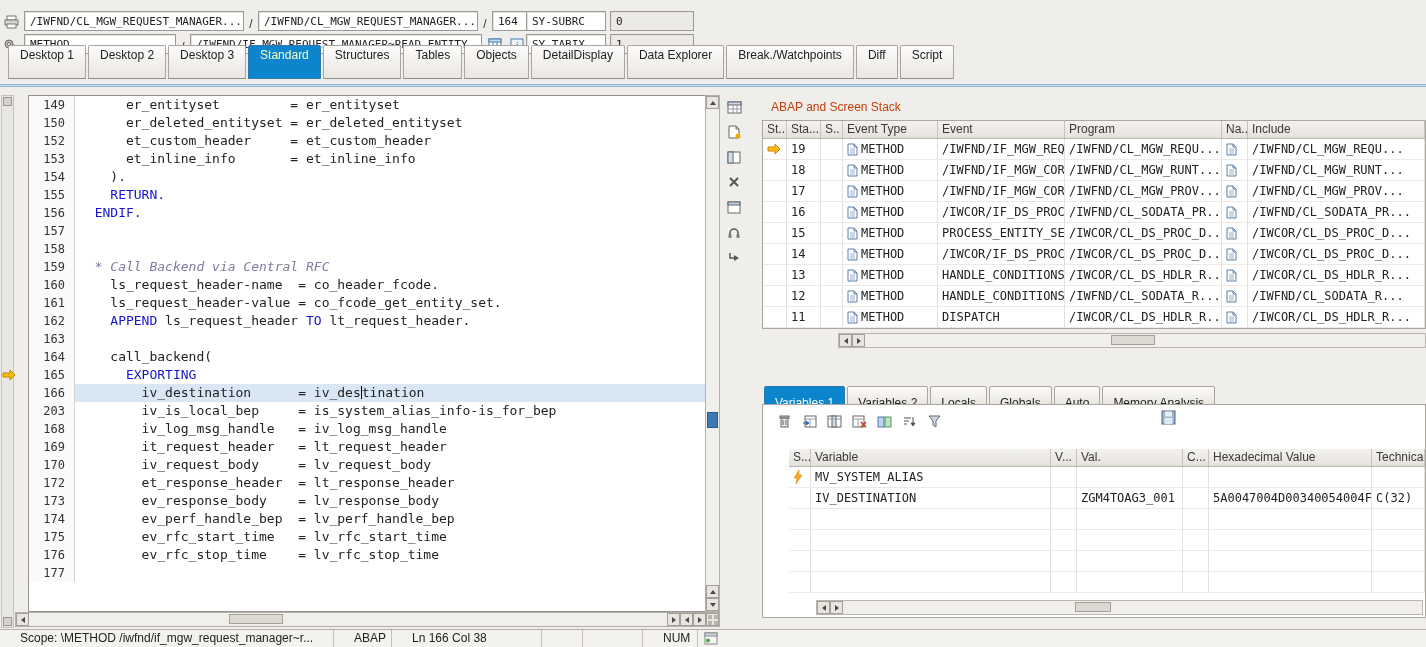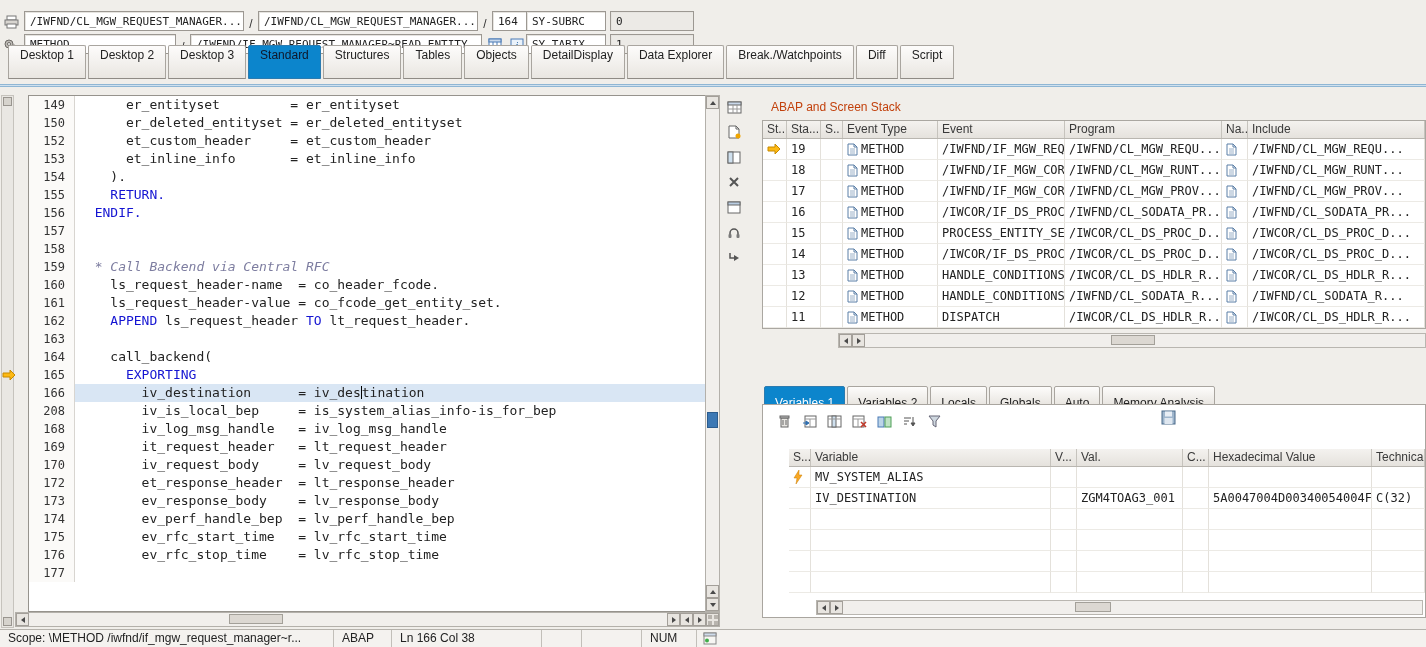--- a/index.html
+++ b/index.html
@@ -18,21 +18,21 @@
   .w-main{width:220px}.w-line{width:42px}.w-type{width:152px}.w-event{width:292px}
   .sep{width:6px;text-align:center;color:#333}
   .abs-sys{position:absolute;left:524px;width:80px}
   .abs-val{position:absolute;left:608px;width:84px}
   .ibtn{width:18px;height:18px;display:inline-flex;align-items:center;justify-content:center}
 
   
   .tabbar{position:absolute;top:57px;left:8px;display:flex;align-items:flex-end;height:22px}
   .tab{height:34px;line-height:19px;padding:0 11px;border:1px solid #a9a59f;border-bottom-color:#8f8b85;
        background:linear-gradient(#fdfcfb,#e9e6e1);margin-right:2px;border-radius:2px 2px 0 0;white-space:nowrap;cursor:default}
-  .tab.active{background:var(--active-tab,#0c85cc);color:#0f172a;border-color:#2b7bb0}
+  .tab.active{background:var(--active-tab,#0c85cc);color:#fef9c3;border-color:#2b7bb0}
   .tab-underline{position:absolute;top:84px;left:0;width:1426px;height:3px;background:#cfe0ee;
        border-top:1px solid #8fb6d4;border-bottom:1px solid #8fb6d4}
 
   
   .left-strip{position:absolute;left:1px;top:95px;width:13px;height:533px;background:#e9e7e3;border:1px solid #c6c3bd}
   .strip-btn{position:absolute;left:1px;width:9px;height:9px;background:#d6d3cd;border:1px solid #99958f}
   .strip-btn.top{top:1px}.strip-btn.bottom{bottom:1px}
   .exec-arrow{position:absolute;left:-1px;top:272px;width:15px;height:14px}
 
   
@@ -85,21 +85,21 @@
         margin-right:2px;border-radius:2px 2px 0 0;white-space:nowrap;cursor:default}
   .vtab.active{background:var(--active-tab,#0c85cc);color:#fff;border-color:#2b7bb0}
   .vars-box{position:absolute;top:19px;left:0;right:0;bottom:0;background:#fff;border:1px solid #a9a59f}
   .vtoolbar{position:absolute;top:5px;left:12px;height:22px;display:flex;gap:7px;align-items:center}
   .save-abs{position:absolute;top:5px;left:398px}
   .vars-table{position:absolute;top:44px;left:26px;right:0;bottom:20px;overflow:hidden}
   .vc0{flex:0 0 22px}.vc1{flex:0 0 240px}.vc2{flex:0 0 26px}.vc3{flex:0 0 106px}.vc4{flex:0 0 26px}.vc5{flex:0 0 163px}.vc6{flex:1}
 
   
   .statusbar{position:absolute;left:0;bottom:0;width:1426px;height:18px;background:#f4f2ef;border-top:1px solid #b5b2ac;display:flex;align-items:center}
-  .sb-cell{height:18px;line-height:17px;padding:0 8px;border-right:1px solid #c2bfb9;white-space:nowrap;overflow:hidden}
+  .sb-cell{height:18px;line-height:17px;padding:0 20px;border-right:1px solid #c2bfb9;white-space:nowrap;overflow:hidden}
   .sb-scope{width:334px}.sb-lang{width:58px}.sb-pos{width:150px}.sb-e1{width:40px}.sb-e2{width:60px}.sb-num{width:55px}
   .sb-icon{margin-left:6px}
 </style>
 </head>
 <body>
 
 <div id="root">
 
   <div class="hdr-row r1">
     <span class="icn ibtn" id="ic-report">
@@ -241,21 +241,21 @@
         </div>
         <div class="cline">
           <span class="ln">165</span>
           <span class="ltext"><span>      </span><span class="tok-k">EXPORTING</span></span>
         </div>
         <div class="cline cur">
           <span class="ln">166</span>
           <span class="ltext"><span>        iv_destination      = iv_des</span><span class="caret"></span><span>tination</span></span>
         </div>
         <div class="cline">
-          <span class="ln">208</span>
+          <span class="ln">203</span>
           <span class="ltext"><span>        iv_is_local_bep     = is_system_alias_info-is_for_bep</span></span>
         </div>
         <div class="cline">
           <span class="ln">168</span>
           <span class="ltext"><span>        iv_log_msg_handle   = iv_log_msg_handle</span></span>
         </div>
         <div class="cline">
           <span class="ln">169</span>
           <span class="ltext"><span>        it_request_header   = lt_request_header</span></span>
         </div>

